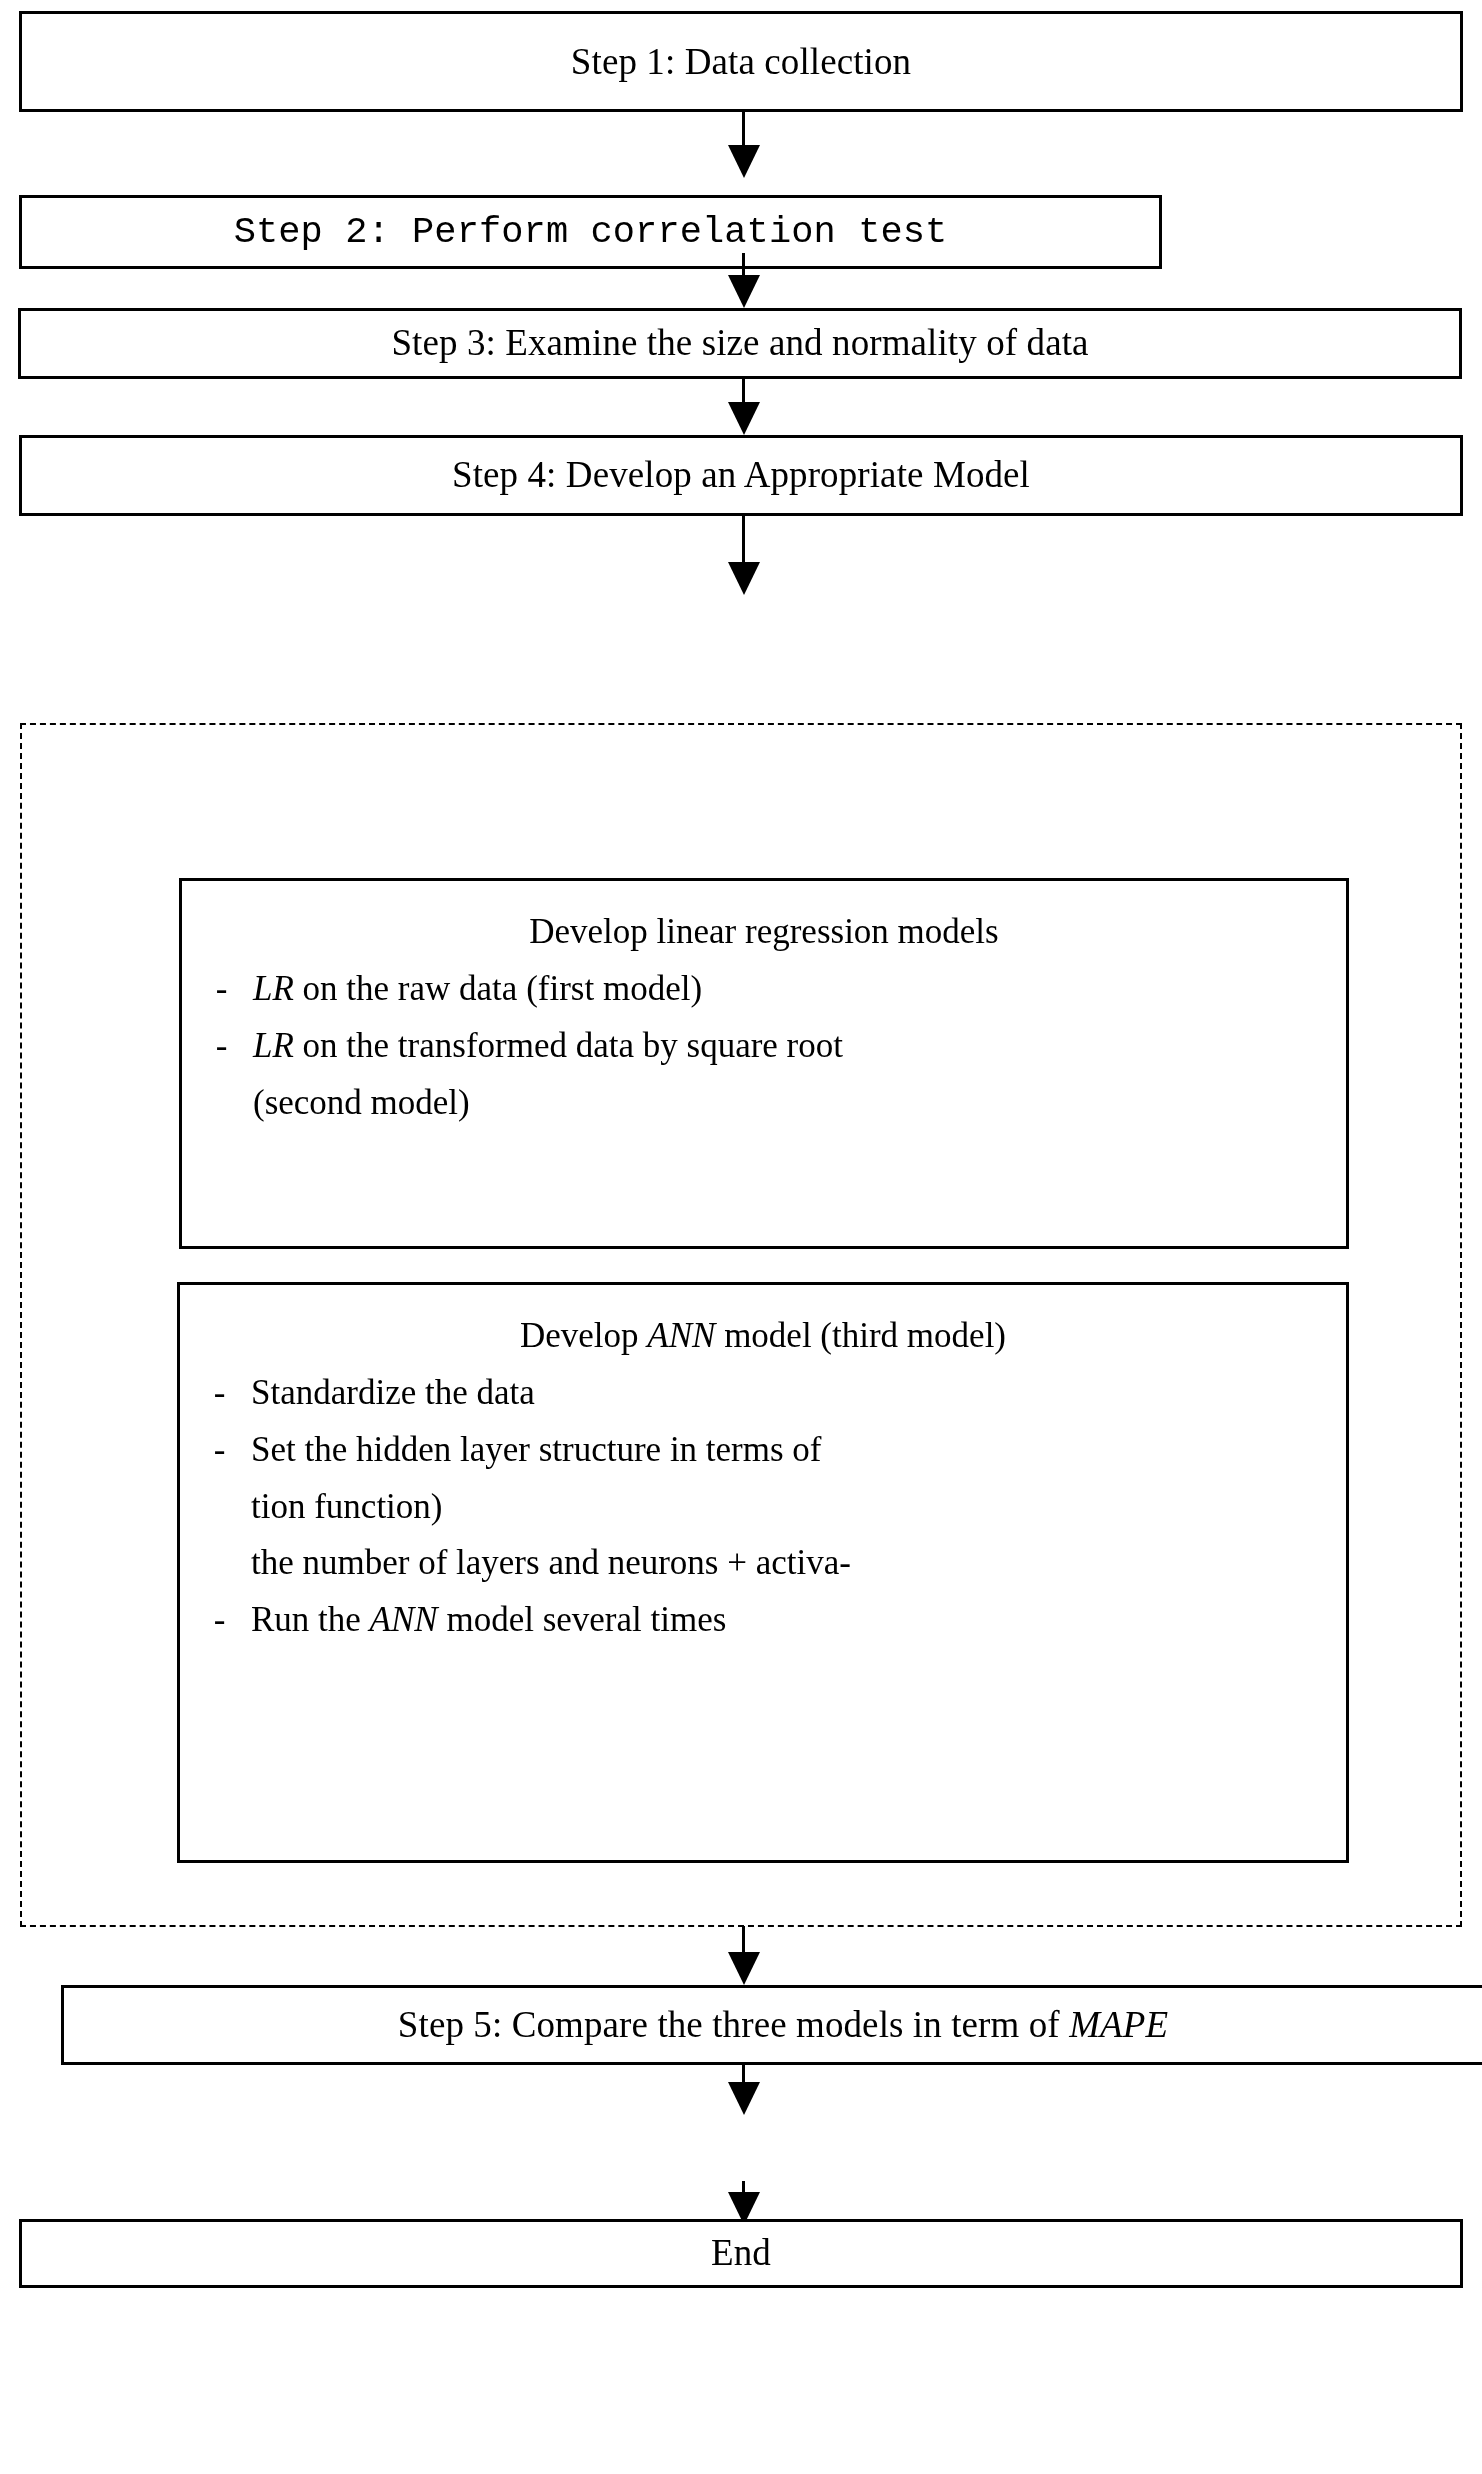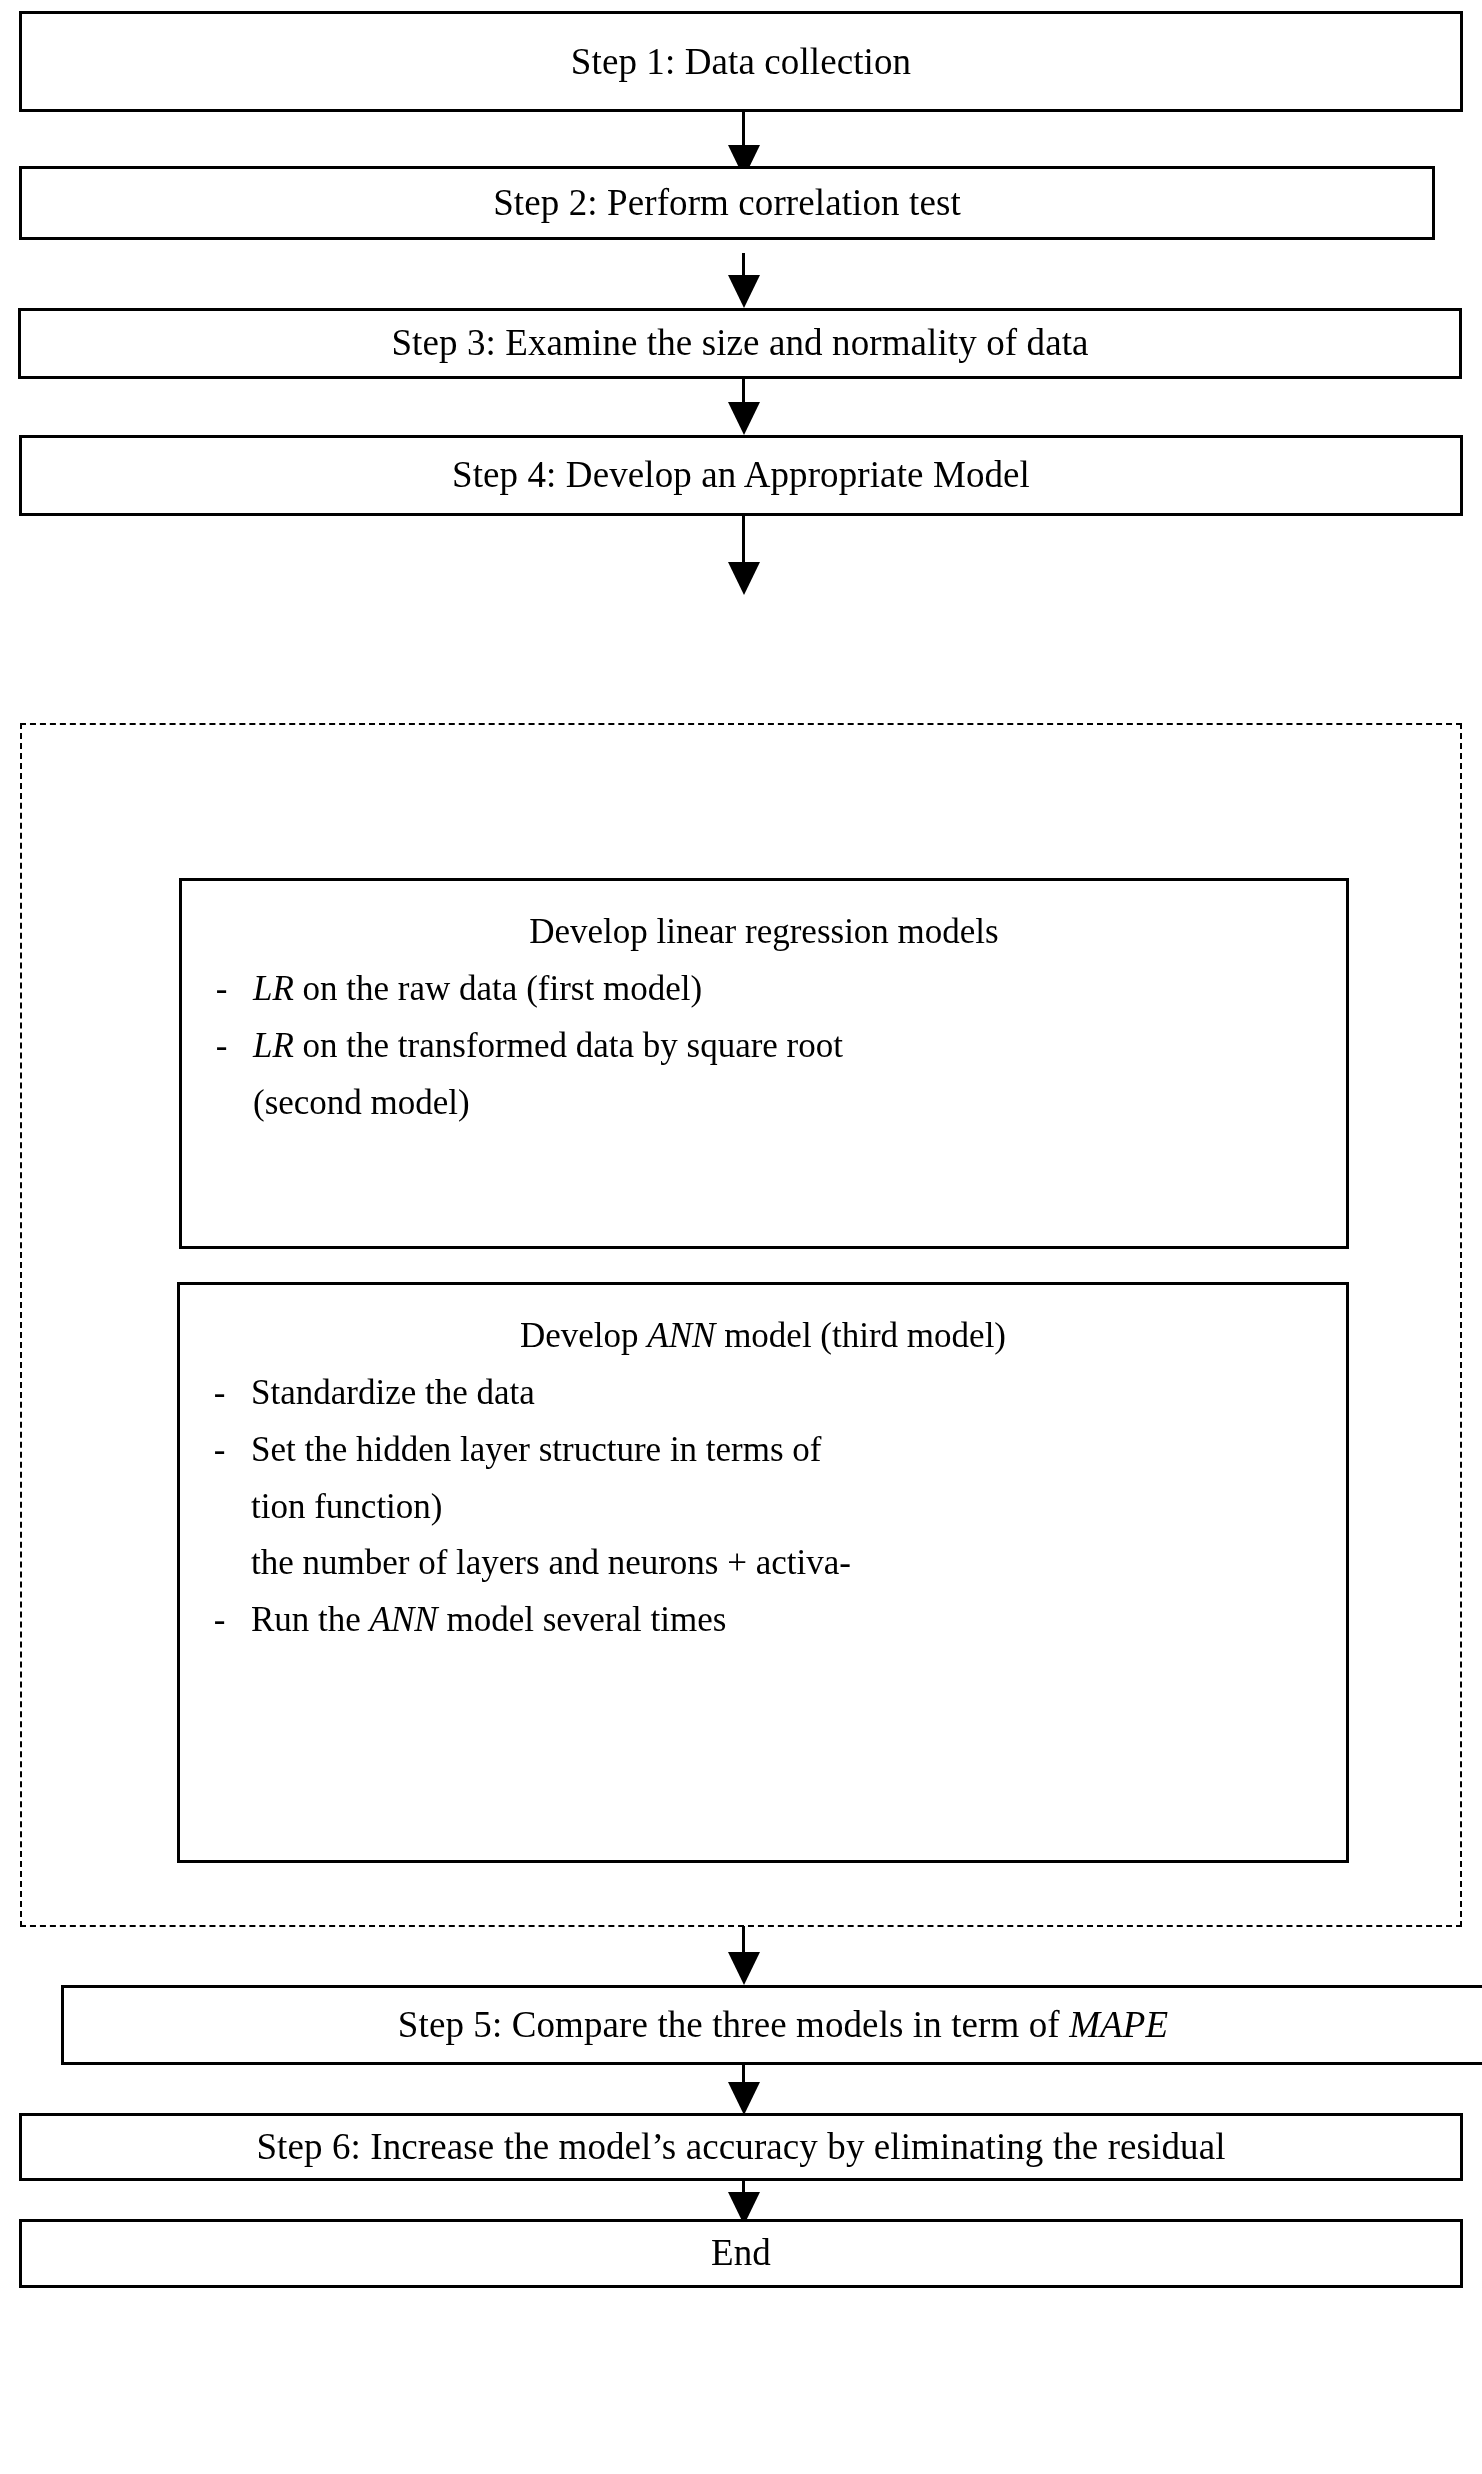--- a/index.html
+++ b/index.html
@@ -121,21 +121,21 @@
 
   <div class="box" style="left:19px; top:11.4px; width:1444px; height:101px;">
     <div class="label">Step 1: Data collection</div>
   </div>
 
   <div class="arrow" style="left:742px; top:112px; height:66px;">
     <div class="stem" style="height:37px;"></div>
     <div class="head" style="top:33px;"></div>
   </div>
 
-  <div class="box" style="left:19px; top:166px; width:1416px; height:74px;">
+  <div class="box" style="left:19px; top:195px; width:1143px; height:74px;font-family:Liberation Mono, monospace;">
     <div class="label">Step 2: Perform correlation test</div>
   </div>
 
   <div class="arrow" style="left:742px; top:253px; height:55px;">
     <div class="stem" style="height:25px;"></div>
     <div class="head" style="top:22px;"></div>
   </div>
 
   <div class="box" style="left:18px; top:308px; width:1444px; height:71px;">
     <div class="label">Step 3: Examine the size and normality of data</div>
@@ -208,23 +208,20 @@
 
   <div class="box" style="left:19px; top:1985px; width:1444px; height:80px;margin-left:42px;">
     <div class="label"><span>Step 5: Compare the three models in term of </span><span class="ital">MAPE</span><span></span></div>
   </div>
 
   <div class="arrow" style="left:742px; top:2065px; height:49px;">
     <div class="stem" style="height:20px;"></div>
     <div class="head" style="top:17px;"></div>
   </div>
 
-  <div class="box" style="left:19px; top:2113px; width:1444px; height:68px;">
-    <div class="label">Step 6: Increase the model’s accuracy by eliminating the residual</div>
-  </div>
 
   <div class="arrow" style="left:742px; top:2181px; height:38px;">
     <div class="stem" style="height:14px;"></div>
     <div class="head" style="top:10.7px;"></div>
   </div>
 
   <div class="box" style="left:19px; top:2219px; width:1444px; height:69px;">
     <div class="label">End</div>
   </div>
 

